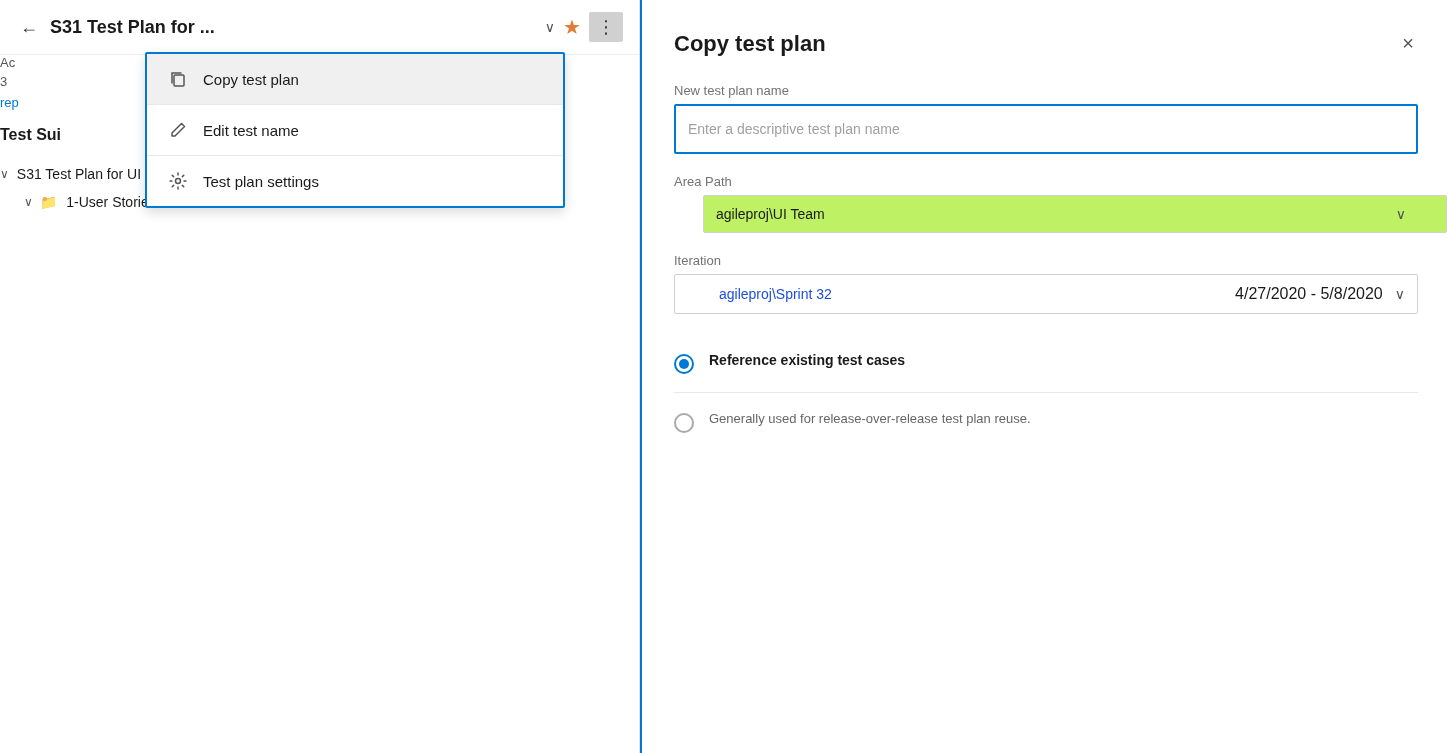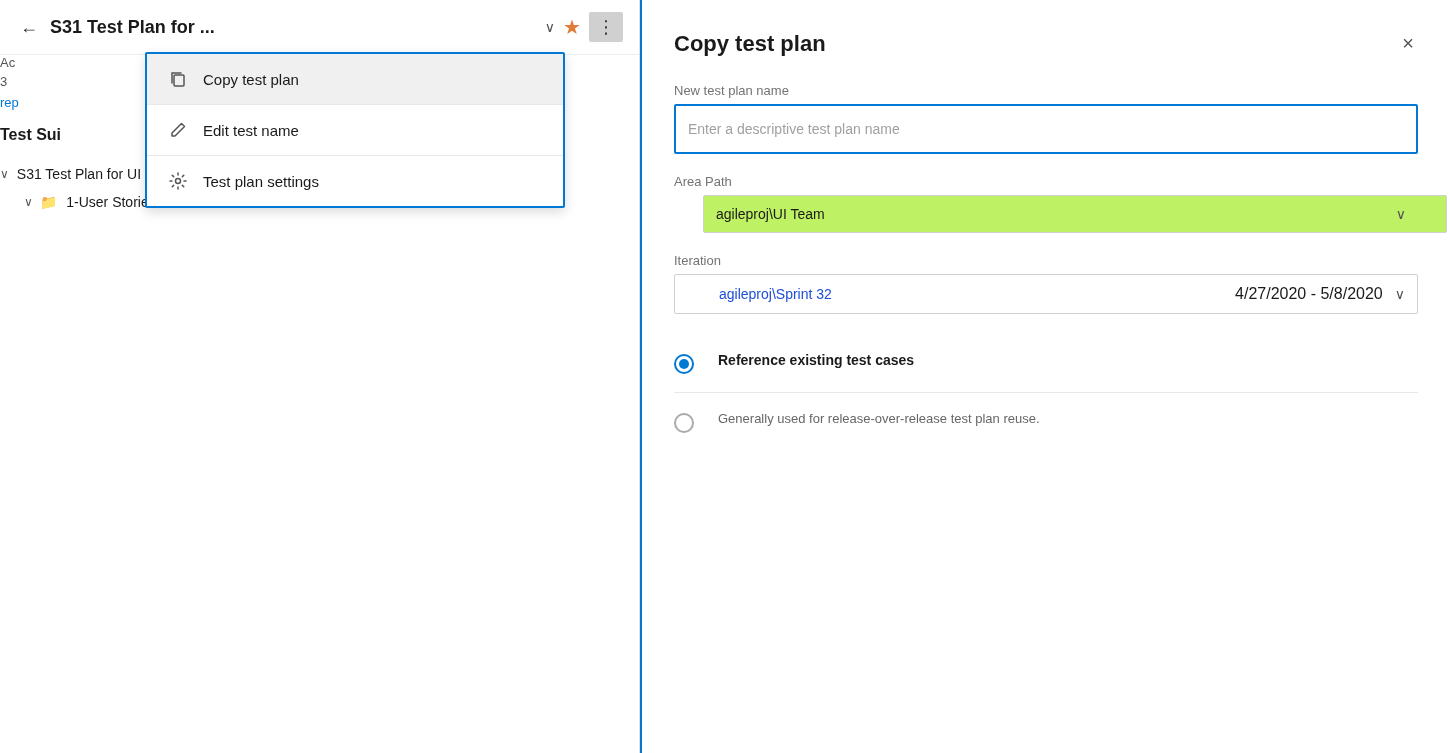--- a/index.html
+++ b/index.html
@@ -286,21 +286,21 @@
 
     .radio-group {
       display: flex;
       flex-direction: column;
       gap: 0;
     }
 
     .radio-item {
       display: flex;
       align-items: flex-start;
-      gap: 24px;
+      gap: 15px;
       padding: 18px 0;
       border-bottom: 1px solid #e8e8e8;
       cursor: pointer;
     }
 
     .radio-item:last-child {
       border-bottom: none;
     }
 
     .radio-btn {

